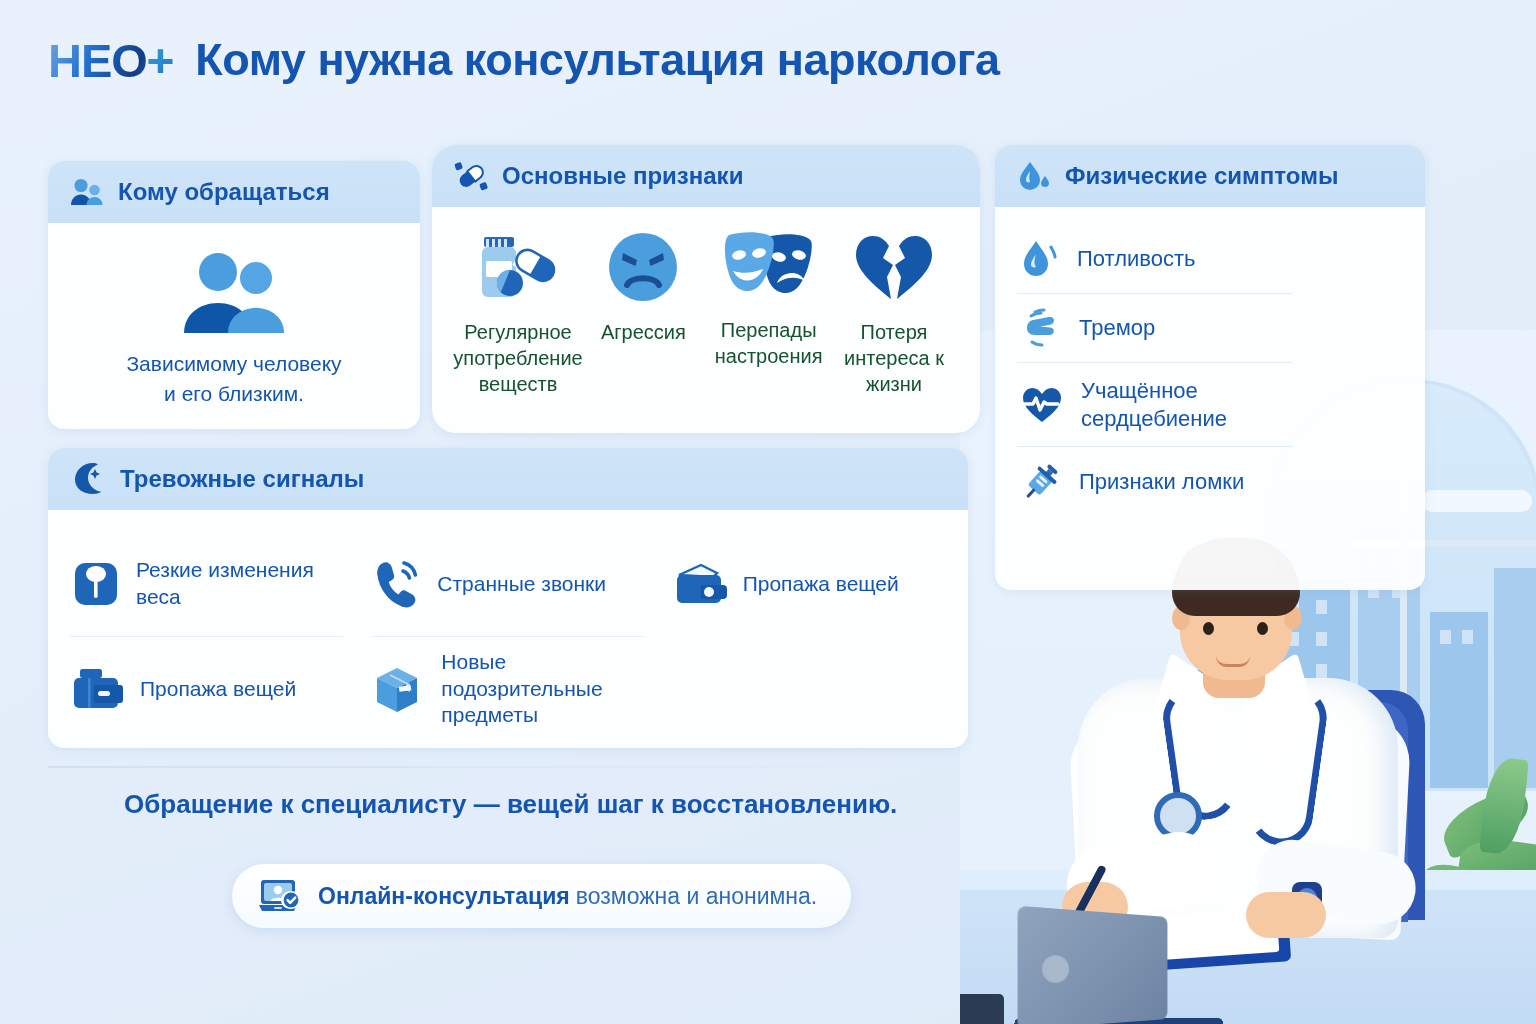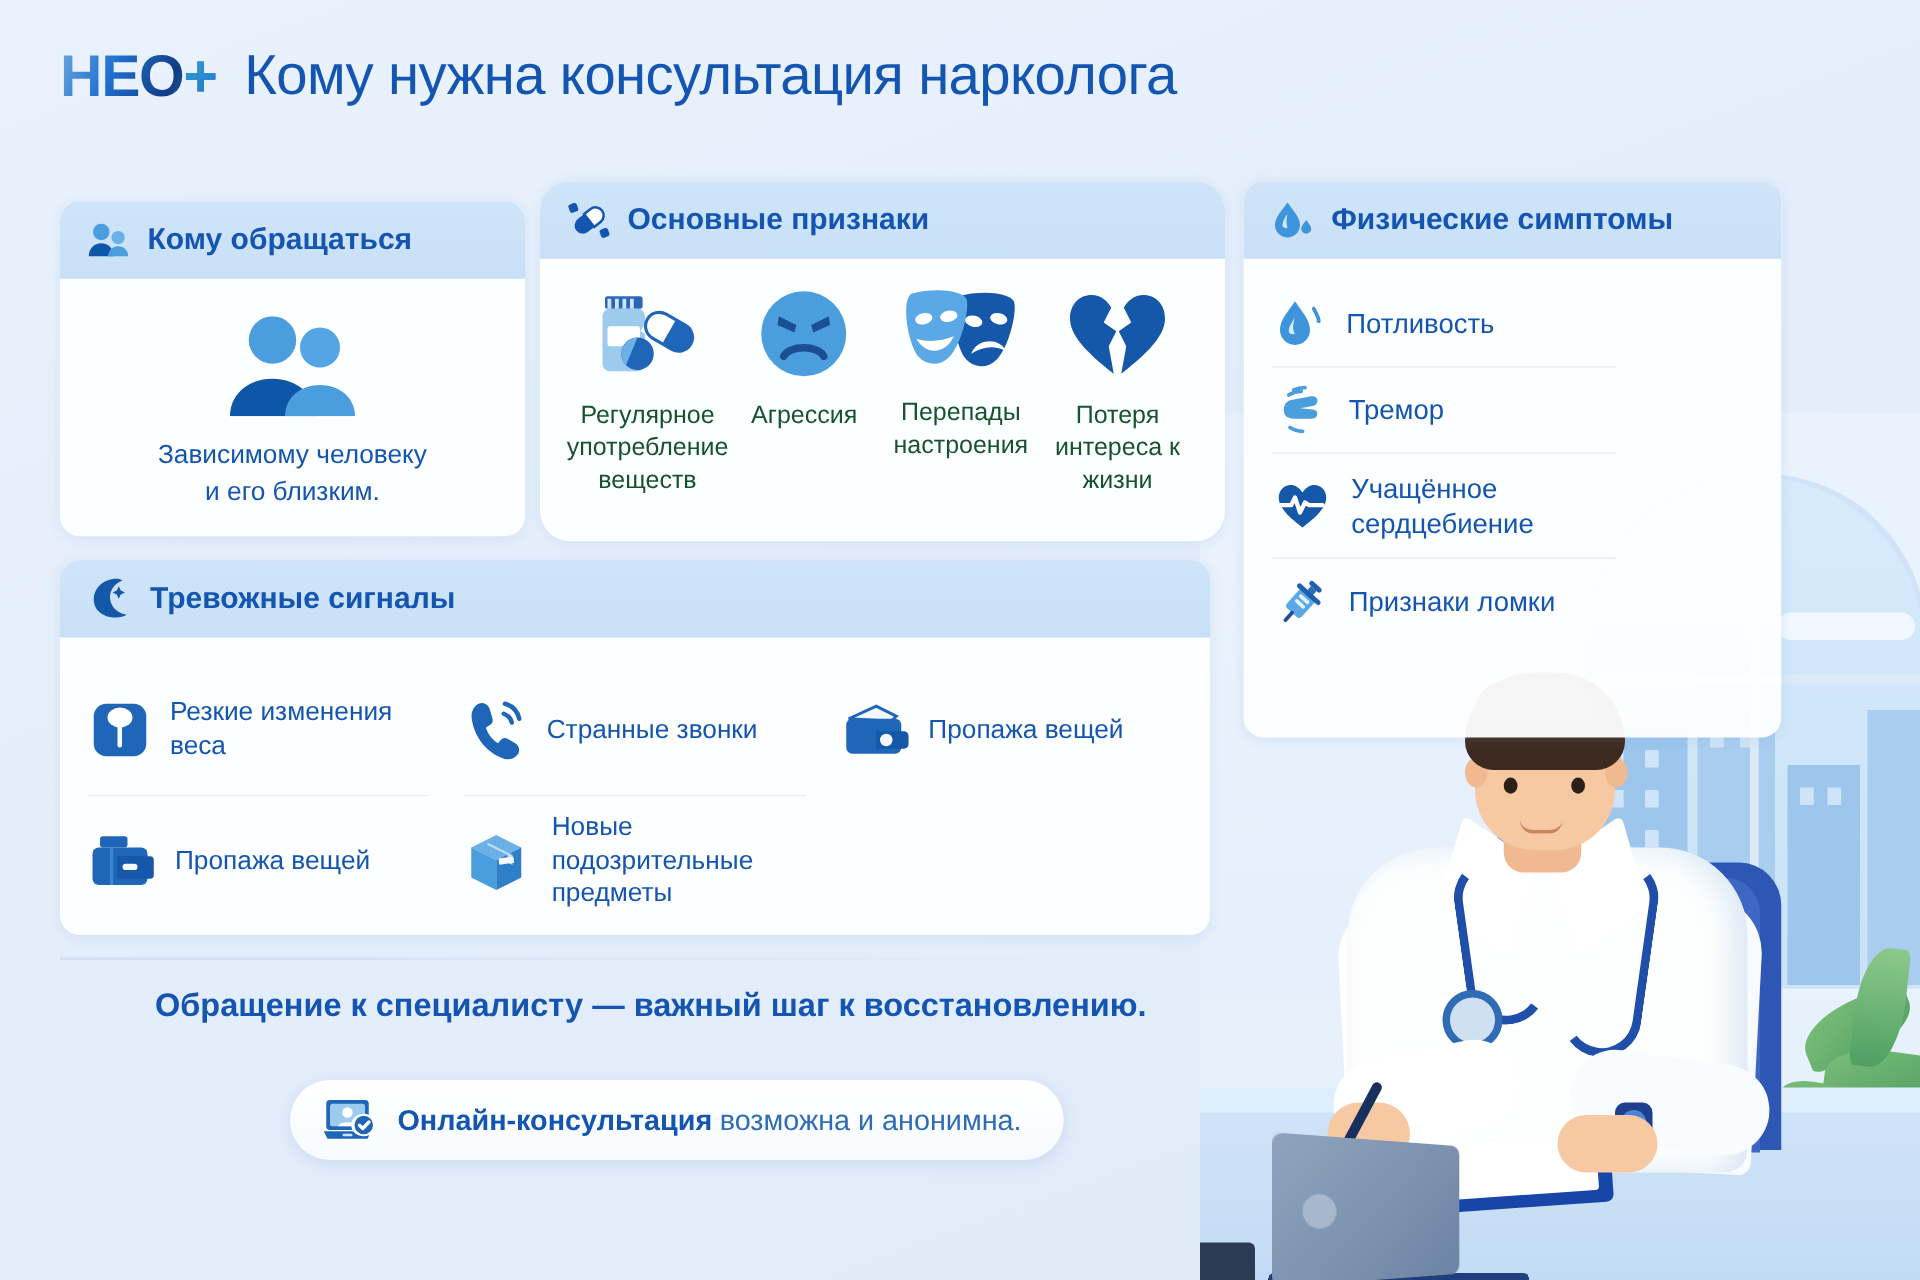--- a/index.html
+++ b/index.html
@@ -76,21 +76,21 @@
       transform:perspective(400px) rotateX(52deg);}
   .phone{position:absolute;left:-112px;top:484px;width:56px;height:34px;background:#2b3b54;border-radius:5px;}
 
   
   .header{position:absolute;left:48px;top:34px;display:flex;align-items:center;gap:22px;z-index:6;}
   .logo{font-size:47px;font-weight:bold;letter-spacing:-1px;line-height:1;
         background:linear-gradient(115deg,#6fa7e0 0%,#1f6fd0 35%,#123d84 70%,#2f86d8 100%);
         -webkit-background-clip:text;background-clip:text;color:transparent;}
   .logo .plus{background:linear-gradient(140deg,#36a8dd,#1d6fc4);
         -webkit-background-clip:text;background-clip:text;color:transparent;}
-  .title{font-size:45px;font-weight:normal;color:#1355b0;letter-spacing:-.5px;}
+  .title{font-size:45px;font-weight:bold;color:#1355b0;letter-spacing:-.5px;}
 
   
   .card{position:absolute;background:#fdfeff;border-radius:16px;
         box-shadow:0 2px 10px rgba(120,160,210,.16);overflow:hidden;z-index:5;}
   .card-head{height:62px;display:flex;align-items:center;gap:14px;padding:0 22px;
      background:linear-gradient(180deg,#cfe4f8 0%,#c8e0f7 100%);}
   .card-head .ht{font-size:24px;font-weight:bold;color:#1355b0;}
   .card-body{padding:18px 22px 20px;}
 
   #card-who{left:48px;top:161px;width:372px;height:268px;}
@@ -455,21 +455,21 @@
               <rect x="26" y="22" width="12" height="5" fill="#f2f8fe" transform="rotate(-8 32 24)"></rect>
             </svg>
           </span>
           <span class="lbl">Новые подозрительные предметы</span>
         </div>
       </div>
     </div>
   </div>
 
   <div class="footdiv"></div>
-  <div class="foot">Обращение к специалисту — важный шаг к восстановлению.</div>
+  <div class="foot">Обращение к специалисту — вещей шаг к восстановлению.</div>
 
   <div class="pill">
     <span>
       <svg width="46" height="38" viewBox="0 0 46 38">
         <rect x="3" y="3" width="34" height="24" rx="3" fill="#1f66b8"></rect>
         <rect x="6" y="6" width="28" height="18" rx="2" fill="#9ccbee"></rect>
         <circle cx="20" cy="13" r="4.2" fill="#ffffff"></circle>
         <path d="M12.5 24c1.6-4.4 13.4-4.4 15 0z" fill="#ffffff"></path>
         <path d="M1 28h38l-3 6H4z" fill="#1f66b8"></path>
         <rect x="16" y="30" width="8" height="2" rx="1" fill="#cfe4f8"></rect>

